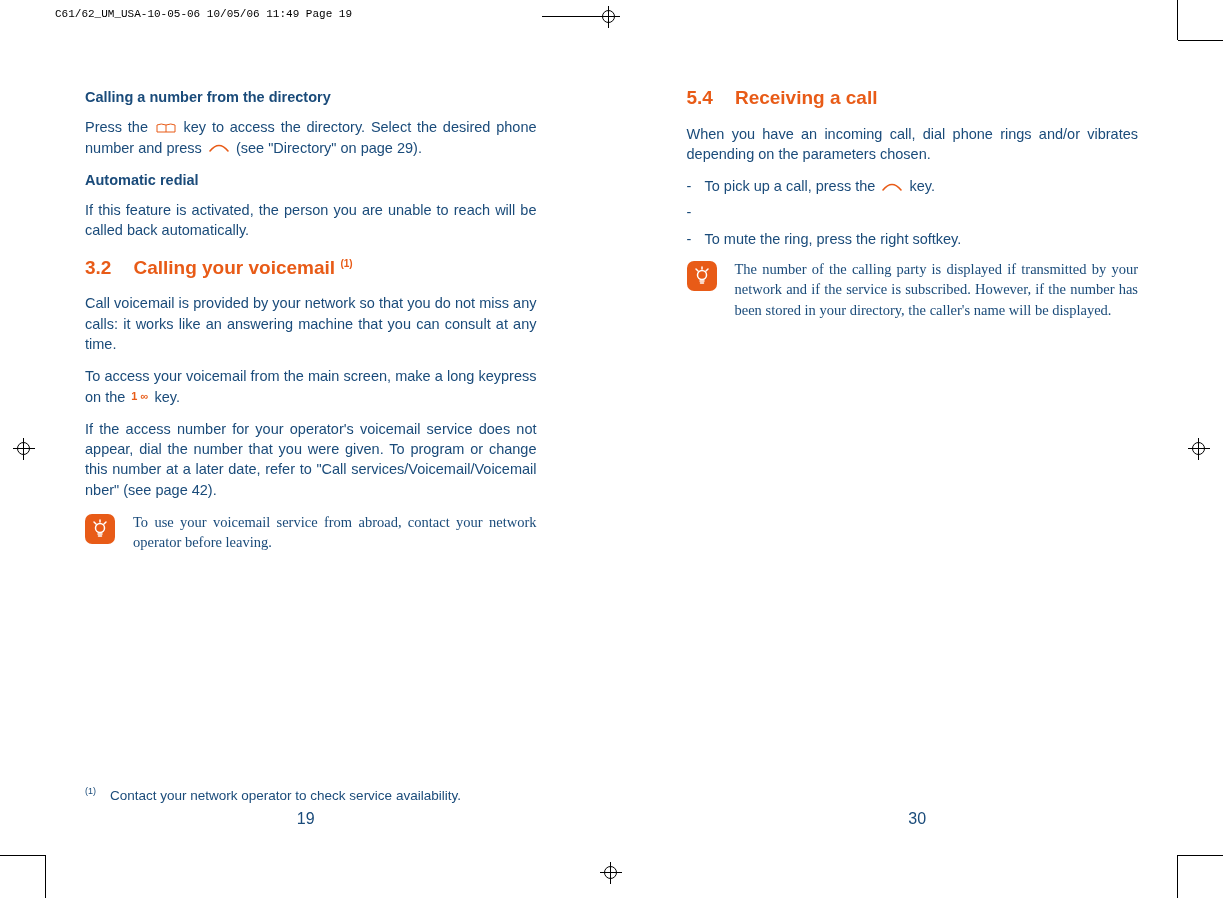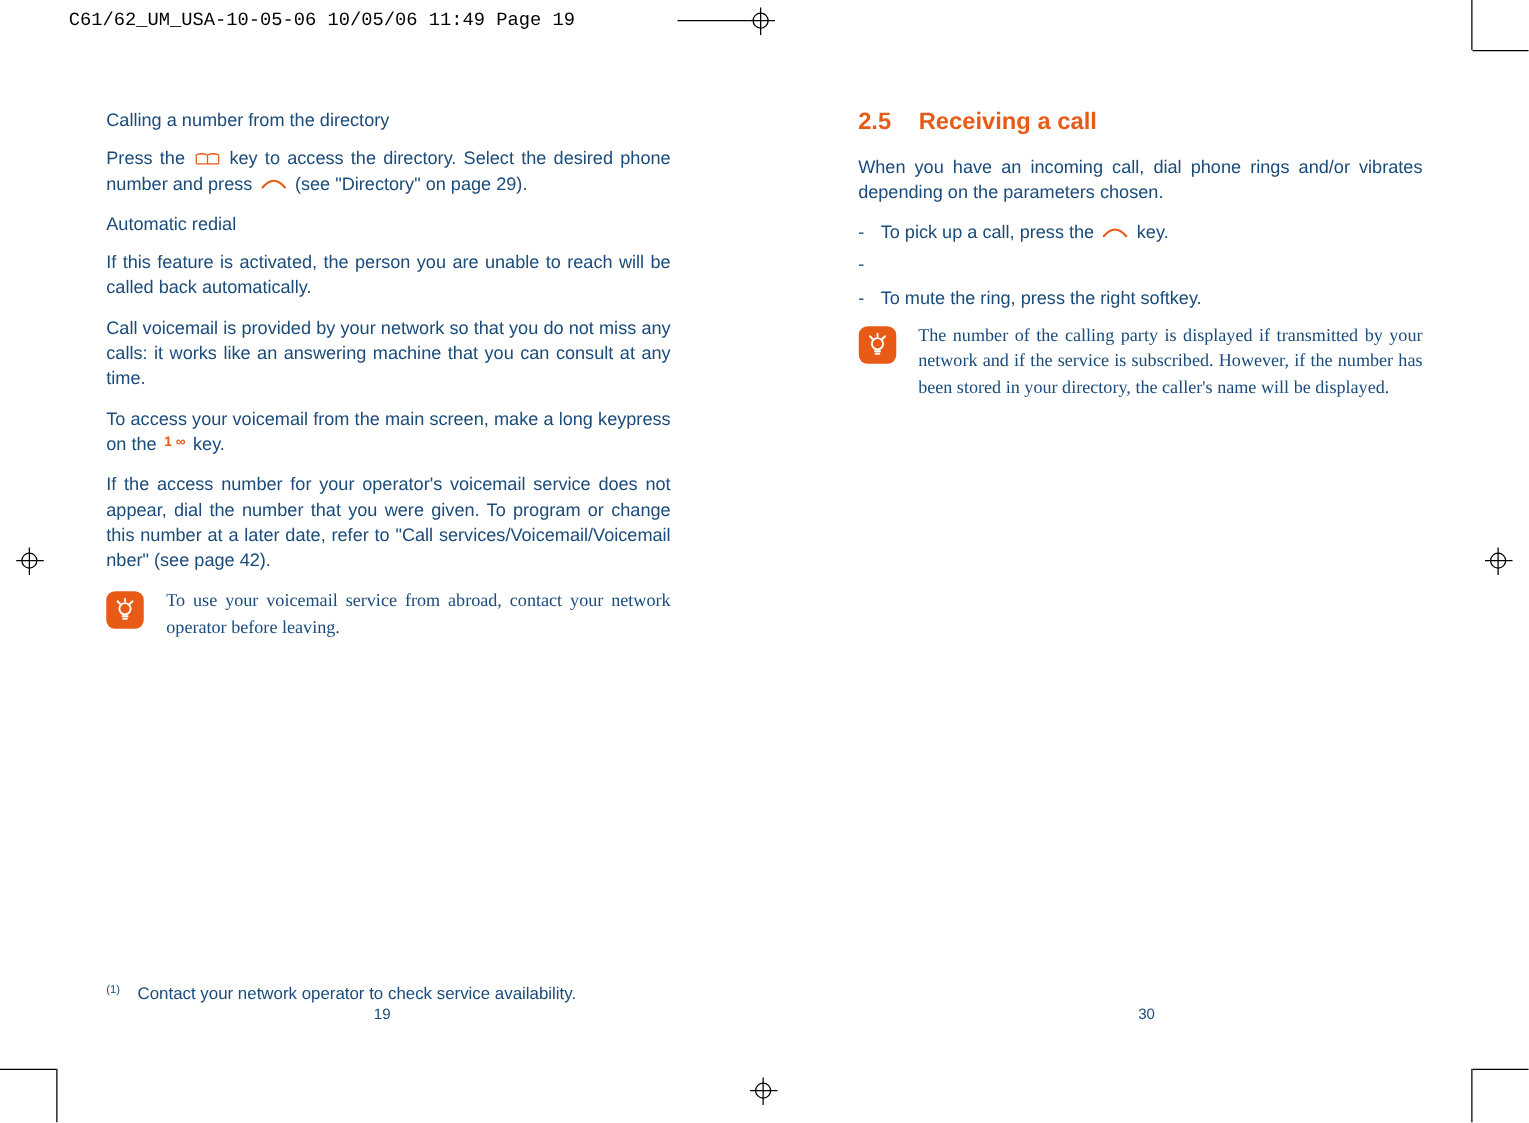--- a/index.html
+++ b/index.html
@@ -9,21 +9,21 @@
     width: 1223px;
     height: 898px;
     position: relative;
     color: #1a4b7a;
   }
   .printheader {
     position: absolute;
     top: 8px;
     left: 55px;
     font-family: "Courier New", monospace;
-    font-size: 15px;
+    font-size: 11px;
     color: #000;
     letter-spacing: 0px;
   }
   .printheader-line {
     position: absolute;
     top: 16px;
     left: 542px;
     width: 56px;
     height: 1px;
     background: #000;
@@ -67,21 +67,21 @@
   .page {
     width: 50%;
     padding: 25px 75px 0 85px;
     font-size: 14.5px;
     line-height: 1.4;
     position: relative;
   }
   .page-right { padding: 25px 85px 0 75px; }
   p { margin-bottom: 12px; }
   .bold { font-weight: normal; }
-  .subhead { font-weight: normal; margin-bottom: 10px; margin-top: 2px; }
+  .subhead { font-weight: bold; margin-bottom: 10px; margin-top: 2px; }
   .h2 {
     color: #e85b17;
     font-weight: bold;
     font-size: 19px;
     margin-bottom: 12px;
     margin-top: 14px;
   }
   .secnum { margin-right: 22px; }
   sup { font-size: 10px; vertical-align: super; }
   .justify { text-align: justify; }
@@ -121,22 +121,22 @@
   .list-dash { width: 18px; flex-shrink: 0; }
   .footnote {
     position: absolute;
     bottom: 55px;
     left: 85px;
     font-size: 13.5px;
   }
   .footnote sup { font-size: 9px; margin-right: 14px; }
   .pagenum {
     position: absolute;
-    bottom: 40px;
-    font-size: 12px;
+    bottom: 30px;
+    font-size: 16px;
     width: 100%;
     left: 0;
     text-align: center;
   }
 </style>
 </head>
 <body>
 
 <div class="printheader">C61/62_UM_USA-10-05-06  10/05/06  11:49  Page 19</div>
 <div class="printheader-line"></div>
@@ -177,20 +177,23 @@
         <svg width="22" height="10" viewBox="0 0 22 10">
             <path d="M2 8 Q11 -3 20 8" stroke="#e85b17" stroke-width="1.6" fill="none" stroke-linecap="round"></path>
           </svg>
       </span>
       <span> (see "</span><span class="bold">Directory</span><span>" on page 29).</span>
     </p>
 
     <p class="subhead">Automatic redial</p>
     <p class="justify">If this feature is activated, the person you are unable to reach will be called back automatically.</p>
 
+    <p class="h2">
+      <span class="secnum">3.2</span><span>Calling your voicemail </span><sup>(1)</sup>
+    </p>
 
     <p class="justify">Call voicemail is provided by your network so that you do not miss any calls: it works like an answering machine that you can consult at any time.</p>
 
     <p class="justify">
       <span>To access your voicemail from the main screen, make a long keypress on the </span><span class="icon-key-1" style="color:#e85b17;font-weight:bold;font-size:11px">1 ∞</span><span> key.</span>
     </p>
 
     <p class="justify">
       <span>If the access number for your operator's voicemail service does not appear, dial the number that you were given. To program or change this number at a later date, refer to "</span><span class="bold">Call services/Voicemail/Voicemail nber</span><span>" (see page 42).</span>
     </p>
@@ -206,21 +209,21 @@
     </div>
 
     <div class="footnote">
       <sup>(1)</sup><span>Contact your network operator to check service availability.</span>
     </div>
     <div class="pagenum">19</div>
   </div>
 
   <div class="page page-right">
     <p class="h2" style="margin-top:0">
-      <span class="secnum">2.5</span><span>Receiving a call</span>
+      <span class="secnum">5.4</span><span>Receiving a call</span>
     </p>
 
     <p class="justify">When you have an incoming call, dial phone rings and/or vibrates depending on the parameters chosen.</p>
 
     <div class="list">
       <div class="list-item">
         <div class="list-dash">-</div>
         <div>
           <span>To pick up a call, press the </span>
           <span class="icon-key-call">

